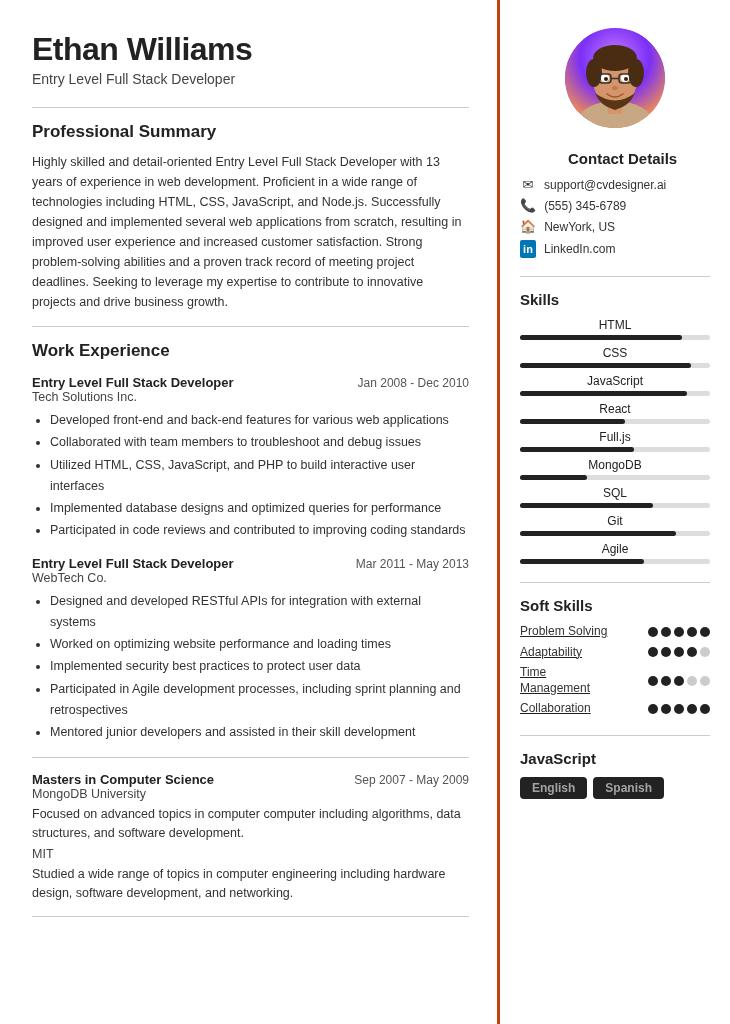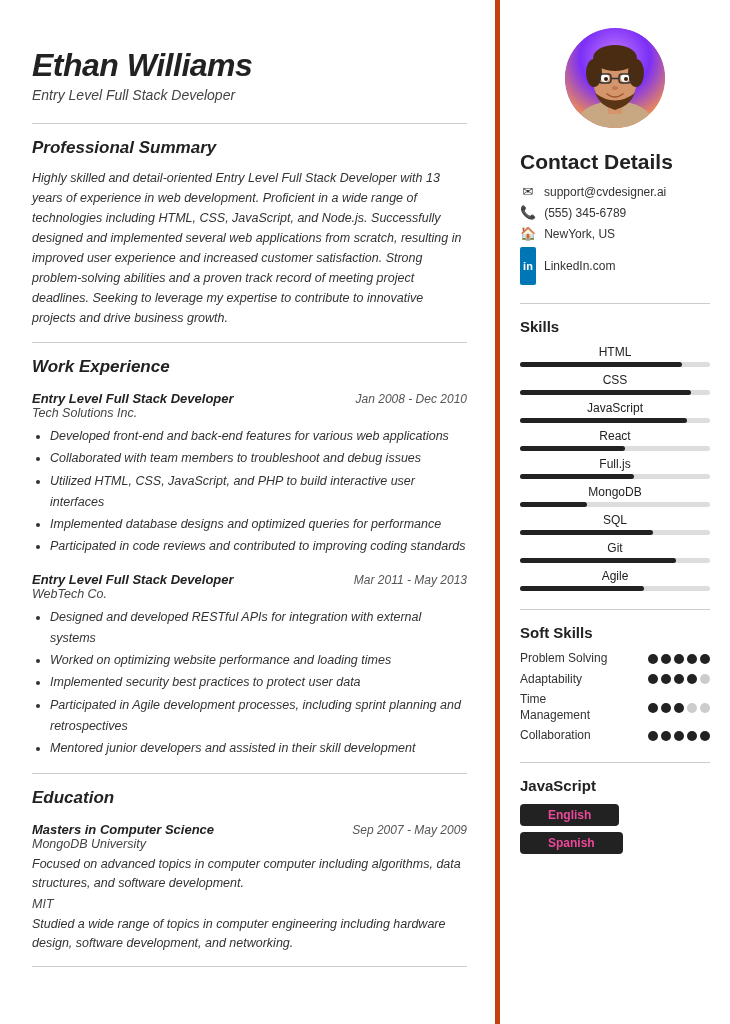--- a/index.html
+++ b/index.html
@@ -12,23 +12,22 @@
       min-height: 1024px;
     }
     .resume-wrapper {
       display: flex;
       width: 730px;
       min-height: 1024px;
     }
     
     .left-col {
       flex: 1;
-      padding: 48px 28px 32px 32px;
-      border-right: 5px solid #c2410c;
-      font-style: italic;
+      padding: 32px 28px 32px 32px;
+      border-right: 3px solid #c2410c;
     }
     .name-block { margin-bottom: 20px; }
     .name-block h1 {
       font-size: 32px;
       font-weight: 700;
       line-height: 1.1;
       letter-spacing: -0.5px;
     }
     .name-block .subtitle {
       font-size: 14px;
@@ -125,21 +124,21 @@
       border-radius: 50%;
       overflow: hidden;
       background: linear-gradient(135deg, #c77dff 0%, #7b2ff7 40%, #ff9a3c 100%);
       display: flex;
       align-items: center;
       justify-content: center;
       position: relative;
     }
 
     .contact-section { margin-bottom: 18px; }
-    .contact-section .section-title { font-size: 21px; }
+    .contact-section .section-title { font-size: 15px; margin-left: 48px; }
     .contact-item {
       display: flex;
       align-items: center;
       gap: 8px;
       margin-bottom: 6px;
       font-size: 12px;
       color: #333;
     }
     .contact-icon {
       font-size: 13px;
@@ -172,20 +171,21 @@
     }
 
     
     .soft-skills-section { margin-bottom: 18px; }
     .soft-skills-section .section-title { font-size: 15px; }
     .soft-skill-row {
       display: flex;
       align-items: center;
       justify-content: center;
       margin-bottom: 5px;
+      text-decoration: underline;
     }
     .soft-skill-name {
       font-size: 12px;
       color: #333;
       flex: 1;
       line-height: 1.3;
     }
     .dots-wrapper {
       display: flex;
       gap: 3px;
@@ -196,22 +196,22 @@
       border-radius: 50%;
     }
     .dot.filled { background: #222; }
     .dot.empty { background: #ccc; }
 
     
     .languages-section .section-title { font-size: 15px; }
     .language-tags { display: flex; gap: 6px; flex-wrap: wrap; margin-top: 8px; }
     .language-tag {
       background: #222;
-      color: #ec4899;
-      padding: 4px 28px;
+      color: #a3a3a3;
+      padding: 4px 12px;
       border-radius: 4px;
       font-size: 12px;
       font-weight: 600;
     }
   </style>
 </head>
 <body>
 
 <div class="resume-wrapper">
 
@@ -261,21 +261,20 @@
           <li>Implemented security best practices to protect user data</li>
           <li>Participated in Agile development processes, including sprint planning and retrospectives</li>
           <li>Mentored junior developers and assisted in their skill development</li>
         </ul>
       </div>
     </div>
 
     <hr class="divider">
 
     <div class="section">
-      <div class="section-title">Education</div>
 
       <div>
         <div class="edu-header">
           <span class="edu-degree">Masters in Computer Science</span>
           <span class="edu-dates">Sep 2007 - May 2009</span>
         </div>
         <div class="edu-school">MongoDB University</div>
         <div class="edu-desc">Focused on advanced topics in computer computer including algorithms, data structures, and software development.</div>
       </div>
 
@@ -344,21 +343,21 @@
       </div>
       <div class="contact-item">
         <span class="contact-icon">📞</span>
         <span>(555) 345-6789</span>
       </div>
       <div class="contact-item">
         <span class="contact-icon">🏠</span>
         <span>NewYork, US</span>
       </div>
       <div class="contact-item">
-        <span class="contact-icon" style="font-weight:700;font-size:11px;background:#0077b5;color:#fff;border-radius:2px;padding:13px 3px;">in</span>
+        <span class="contact-icon" style="font-weight:700;font-size:11px;background:#0077b5;color:#fff;border-radius:2px;padding:3px 3px;">in</span>
         <span>LinkedIn.com</span>
       </div>
     </div>
 
     <hr class="divider">
 
     <div class="skills-section">
       <div class="section-title">Skills</div>
       <div class="skill-row">
         <div class="skill-name">HTML</div>

